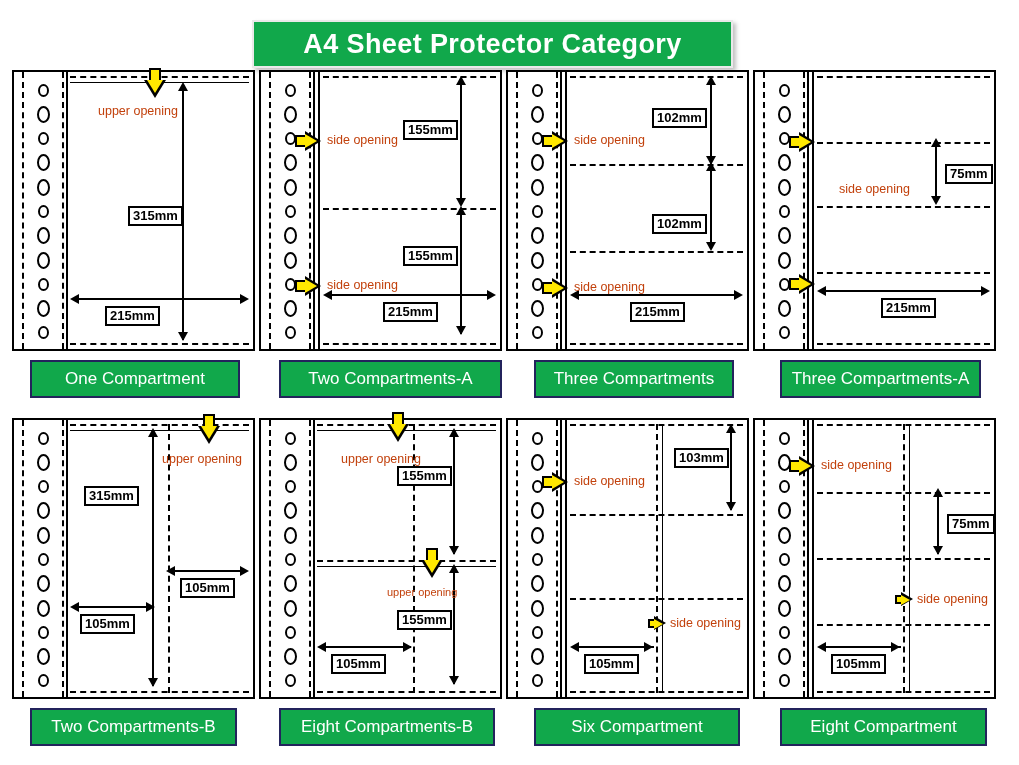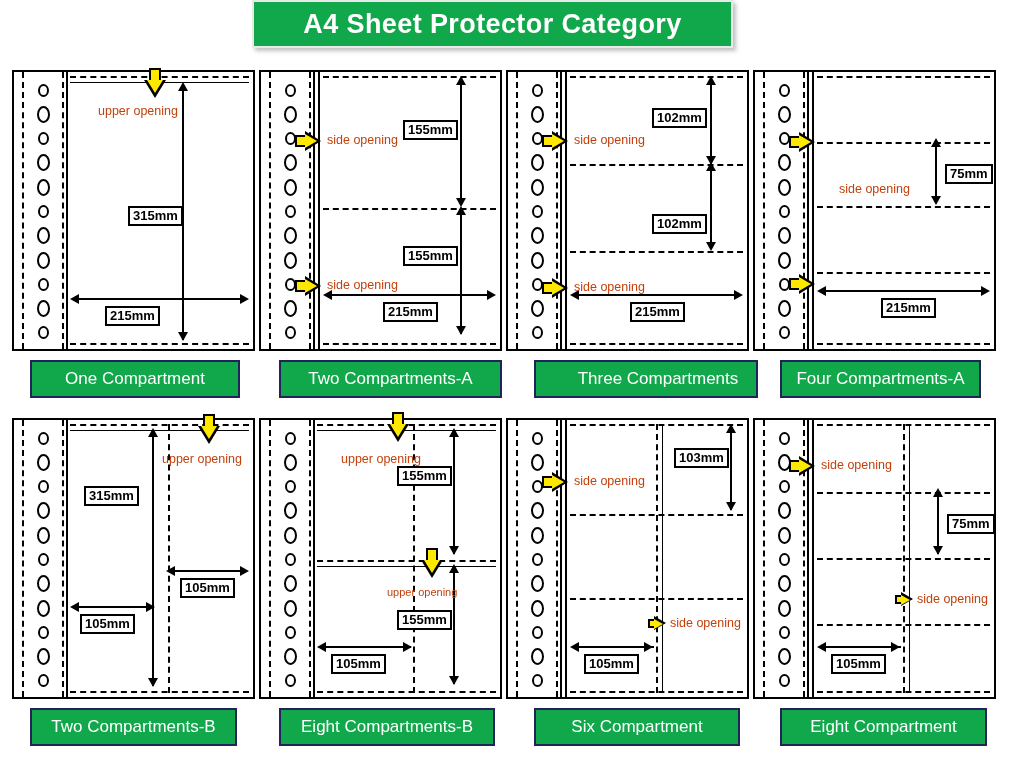--- a/index.html
+++ b/index.html
@@ -3,21 +3,21 @@
 <meta charset="utf-8">
 <style>
   html,body{margin:0;padding:0;}
   body{
     width:1019px;height:765px;background:#ffffff;
     font-family:"Liberation Sans", sans-serif;
     position:relative;overflow:hidden;
   }
   
   .title-banner{
-    position:absolute;left:252px;top:0;width:477px;height:44px;
+    position:absolute;left:252px;top:20px;width:477px;height:44px;
     background:#11a84b;border:2px solid #e9e9e9;
     box-shadow:3px 3px 4px rgba(120,120,120,.45);
     display:flex;align-items:center;justify-content:center;
   }
   .title-banner span{
     color:#ffffff;font-size:27px;font-weight:bold;letter-spacing:.4px;
   }
   
   .panel{position:absolute;width:239px;height:277px;background:#fff;border:2px solid #000;}
   .p0{left:12px;top:70px;}  .p1{left:259px;top:70px;}
@@ -83,21 +83,21 @@
   .cap-dn{border-left:5px solid transparent;border-right:5px solid transparent;border-top:9px solid #000;}
   .cap-lf{border-top:5px solid transparent;border-bottom:5px solid transparent;border-right:9px solid #000;}
   .cap-rt{border-top:5px solid transparent;border-bottom:5px solid transparent;border-left:9px solid #000;}
 
   
   .caption{position:absolute;height:34px;background:#11a84b;border:2px solid #23235c;
            display:flex;align-items:center;justify-content:center;}
   .caption span{color:#ffffff;font-size:17px;font-weight:normal;white-space:nowrap;}
   .c0{left:30px;top:360px;width:206px;}
   .c1{left:279px;top:360px;width:219px;text-align:center;}
-  .c2{left:534px;top:360px;width:196px;padding-left:24px;}
+  .c2{left:534px;top:360px;width:196px;}
   .c3{left:780px;top:360px;width:197px;}
   .c4{left:30px;top:708px;width:203px;}
   .c5{left:279px;top:708px;width:212px;}
   .c6{left:534px;top:708px;width:202px;}
   .c7{left:780px;top:708px;width:203px;}
 </style>
 </head>
 <body>
 
 <div class="title-banner">
@@ -481,21 +481,21 @@
 <div class="caption c0">
     <span>One Compartment</span>
   </div>
 <div class="caption c1">
     <span>Two Compartments-A</span>
   </div>
 <div class="caption c2">
     <span>Three Compartments</span>
   </div>
 <div class="caption c3">
-    <span>Four Compartments-A</span>
+    <span>Three Compartments-A</span>
   </div>
 <div class="caption c4">
     <span>Two Compartments-B</span>
   </div>
 <div class="caption c5">
     <span>Eight Compartments-B</span>
   </div>
 <div class="caption c6">
     <span>Six Compartment</span>
   </div>

